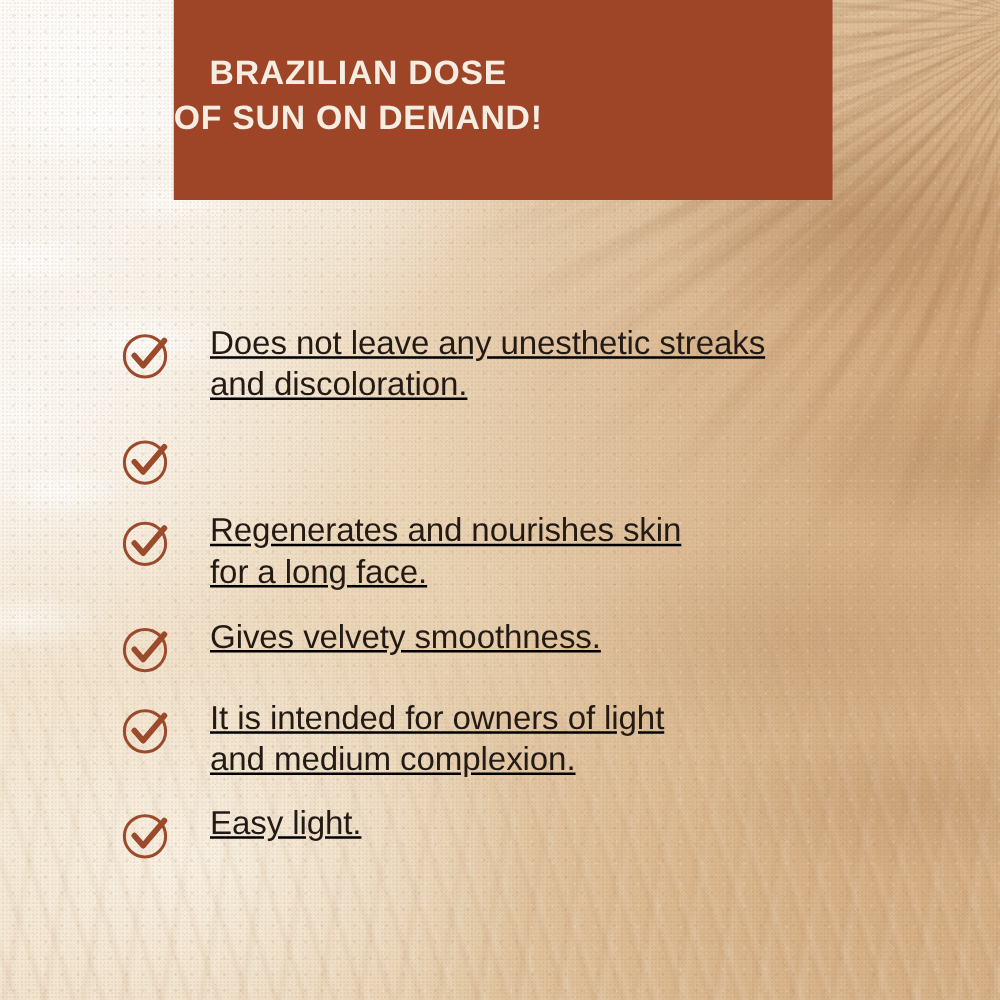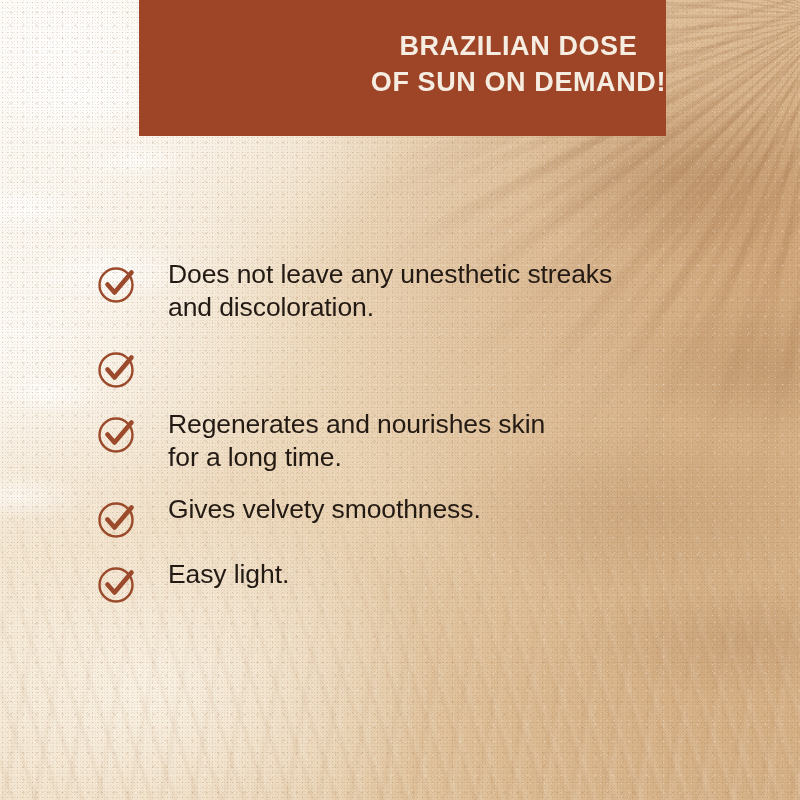--- a/index.html
+++ b/index.html
@@ -124,25 +124,25 @@
     background-position: 4px 6px, 9px 2px;
     opacity: 0.7;
   }
 
   
   #header-banner {
     position: absolute;
     left: 139px;
     top: 0;
     width: 527px;
-    height: 136px;
+    height: 160px;
     background: #9E4527;
     display: flex;
     align-items: center;
-    justify-content: flex-end;
+    justify-content: flex-start;
     box-sizing: border-box;
     padding-bottom: 6px;
   }
   #banner-title {
     color: #F6EDE2;
     font-size: 27px;
     font-weight: bold;
     letter-spacing: 0.6px;
     line-height: 1.32;
     text-align: center;
@@ -153,20 +153,21 @@
   #benefits-list {
     position: absolute;
     left: 96px;
     top: 258px;
     width: 700px;
   }
   .benefit-row {
     display: flex;
     align-items: flex-start;
     margin-bottom: 18px;
+    text-decoration: underline;
   }
   .check-cell {
     flex: 0 0 72px;
     padding-top: 5px;
   }
   .check-icon { display: block; }
   .benefit-text {
     color: #231A14;
     font-size: 26.5px;
     line-height: 1.26;
@@ -217,33 +218,43 @@
   </div>
 
   <div class="benefit-row">
     <div class="check-cell">
       <svg class="check-icon" width="42" height="42" viewBox="0 0 42 42" aria-hidden="true">
         <circle cx="20" cy="22" r="16.5" fill="none" stroke="#9B4A2B" stroke-width="2.4"></circle>
         <path d="M11.5 21.5 L18.5 29.5 L35.5 9.5" fill="none" stroke="#9B4A2B" stroke-width="4.6" stroke-linecap="round" stroke-linejoin="round"></path>
       </svg>
     </div>
     <div class="benefit-text">Regenerates and nourishes skin
-for a long time.</div>
+for a long face.</div>
   </div>
 
   <div class="benefit-row">
     <div class="check-cell">
       <svg class="check-icon" width="42" height="42" viewBox="0 0 42 42" aria-hidden="true">
         <circle cx="20" cy="22" r="16.5" fill="none" stroke="#9B4A2B" stroke-width="2.4"></circle>
         <path d="M11.5 21.5 L18.5 29.5 L35.5 9.5" fill="none" stroke="#9B4A2B" stroke-width="4.6" stroke-linecap="round" stroke-linejoin="round"></path>
       </svg>
     </div>
     <div class="benefit-text">Gives velvety smoothness.</div>
   </div>
 
+  <div class="benefit-row">
+    <div class="check-cell">
+      <svg class="check-icon" width="42" height="42" viewBox="0 0 42 42" aria-hidden="true">
+        <circle cx="20" cy="22" r="16.5" fill="none" stroke="#9B4A2B" stroke-width="2.4"></circle>
+        <path d="M11.5 21.5 L18.5 29.5 L35.5 9.5" fill="none" stroke="#9B4A2B" stroke-width="4.6" stroke-linecap="round" stroke-linejoin="round"></path>
+      </svg>
+    </div>
+    <div class="benefit-text">It is intended for owners of light
+and medium complexion.</div>
+  </div>
 
   <div class="benefit-row">
     <div class="check-cell">
       <svg class="check-icon" width="42" height="42" viewBox="0 0 42 42" aria-hidden="true">
         <circle cx="20" cy="22" r="16.5" fill="none" stroke="#9B4A2B" stroke-width="2.4"></circle>
         <path d="M11.5 21.5 L18.5 29.5 L35.5 9.5" fill="none" stroke="#9B4A2B" stroke-width="4.6" stroke-linecap="round" stroke-linejoin="round"></path>
       </svg>
     </div>
     <div class="benefit-text">Easy light.</div>
   </div>

